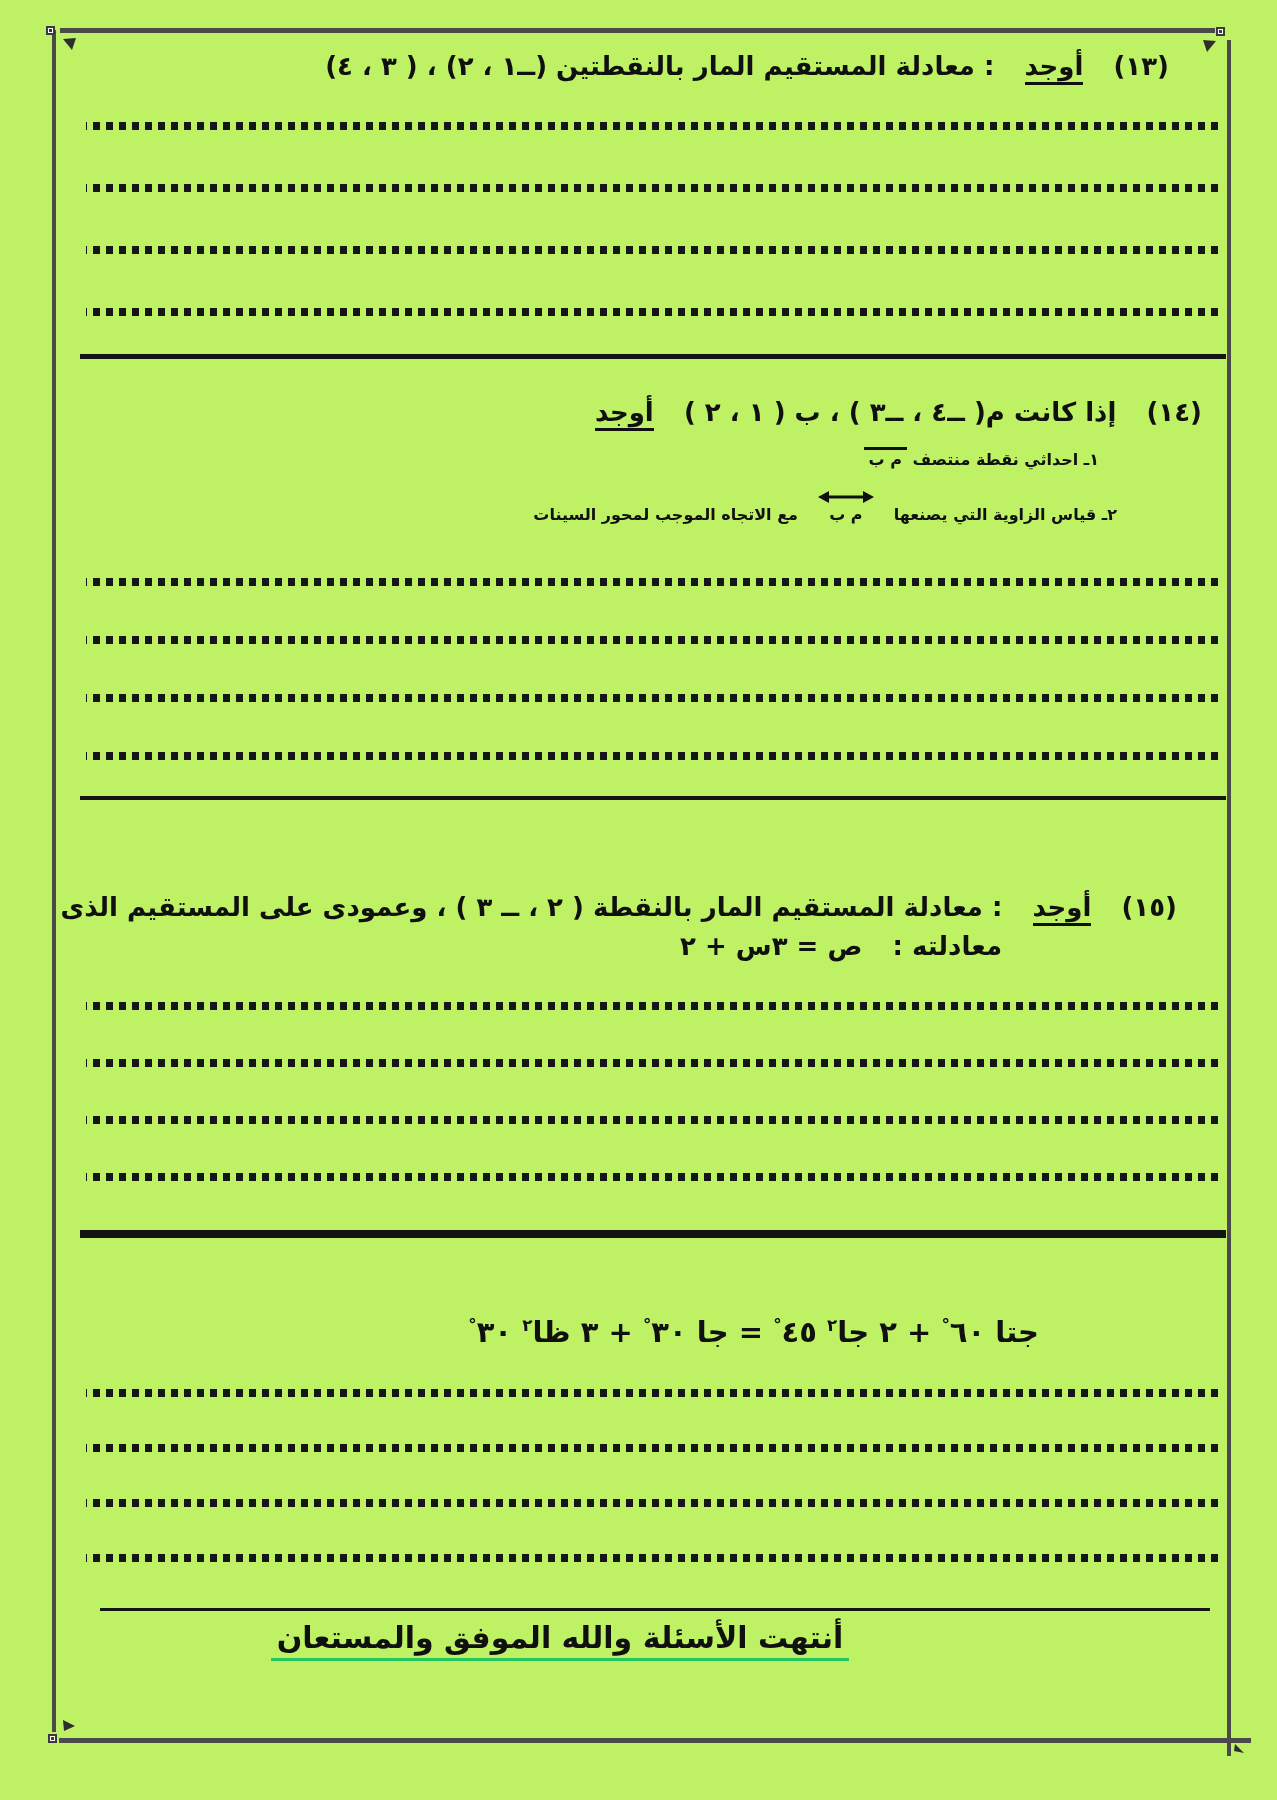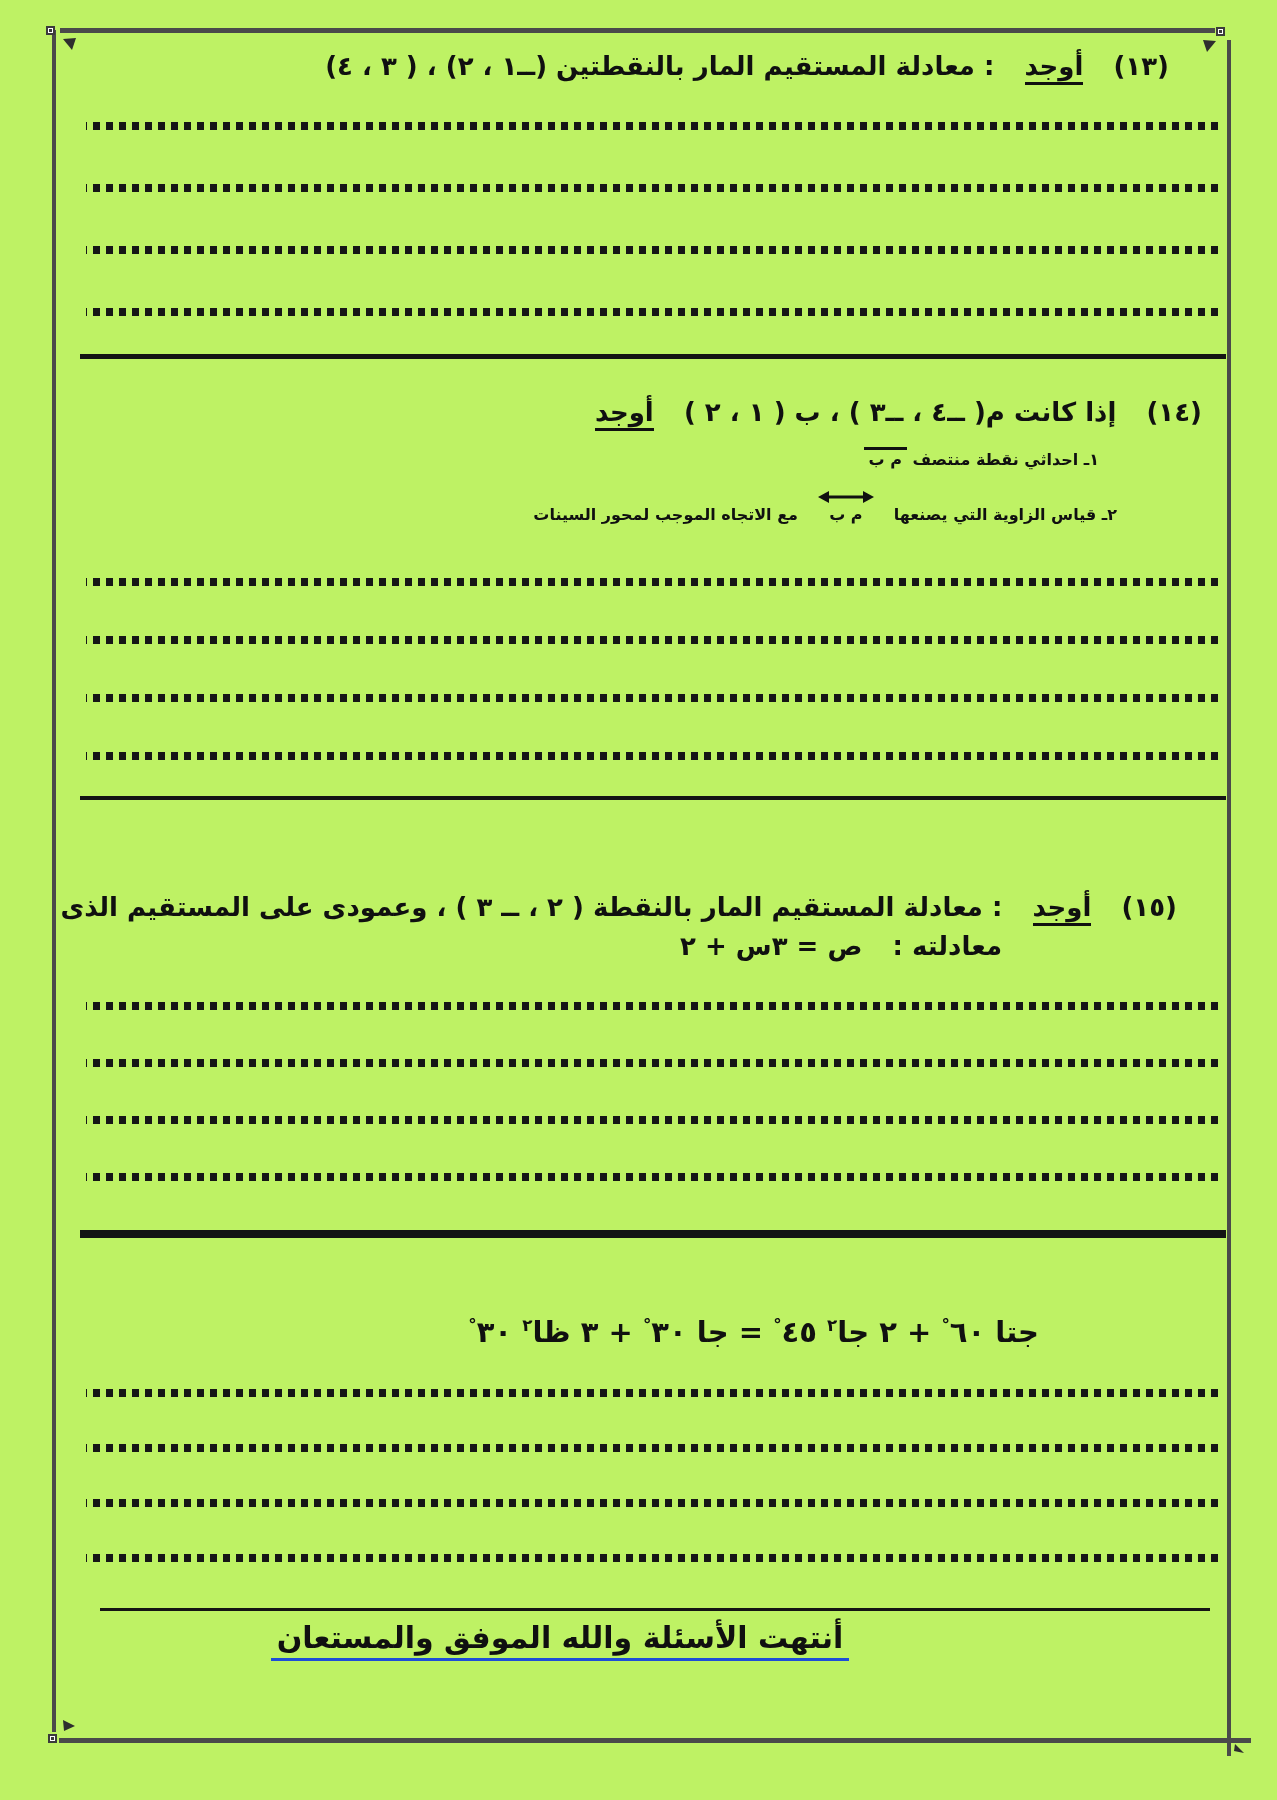--- a/index.html
+++ b/index.html
@@ -35,21 +35,21 @@
     background:repeating-linear-gradient(to left,#161616 0 7px,transparent 7px 13px);
   }
   
   .sep{position:absolute;background:#141414;}
   sup{font-size:0.58em;font-weight:bold;}
   .footer-text{
     position:absolute;top:1620px;left:130px;width:860px;
     text-align:center;font-weight:bold;font-size:30px;
     font-family:"DejaVu Serif","DejaVu Sans",sans-serif;
   }
-  .footer-text span{border-bottom:3px solid #1d4ed8;padding:0 6px 3px 6px;}
+  .footer-text span{border-bottom:3px solid #22c55e;padding:0 6px 3px 6px;}
 </style>
 </head>
 <body>
 
 <div class="page">
 
   <div class="frame-line" style="left:60px;top:28px;width:1155px;height:5px;"></div>
   <div class="frame-line" style="left:52px;top:30px;width:4px;height:1702px;"></div>
   <div class="frame-line" style="left:1227px;top:40px;width:4px;height:1716px;"></div>
   <div class="frame-line" style="left:59px;top:1738px;width:1192px;height:5px;"></div>

